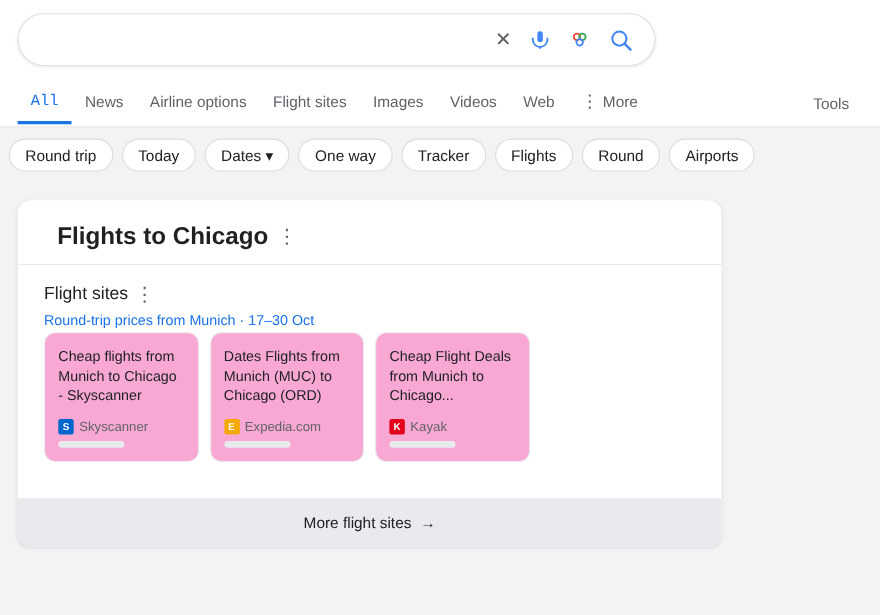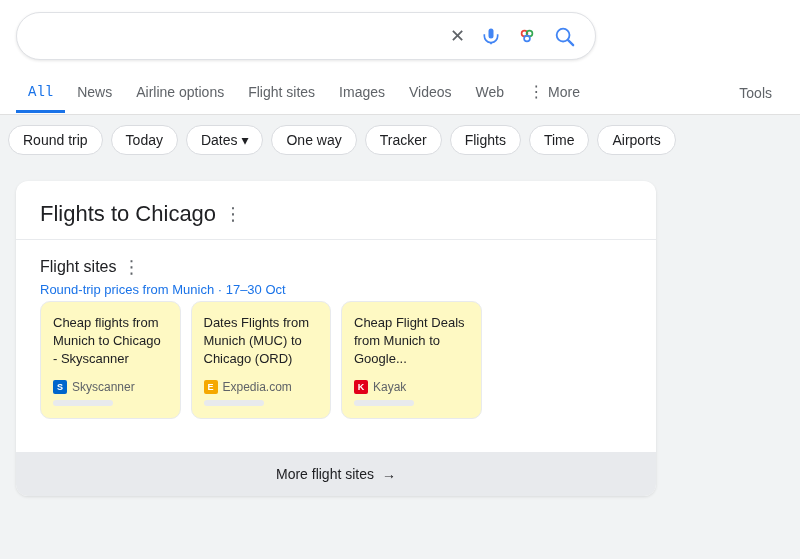--- a/index.html
+++ b/index.html
@@ -149,22 +149,23 @@
     .card-header {
       padding: 20px 24px 12px 24px;
       border-bottom: 1px solid #e8eaed;
       display: flex;
       align-items: center;
       gap: 8px;
     }
 
     .card-title {
       font-size: 22px;
-      font-weight: 400;
-      color: #202124;
+      font-weight: 700;
+      color: #202124;
+      margin-left: 12px;
     }
 
     .card-body {
       padding: 16px 24px;
     }
 
     .section-title-row {
       display: flex;
       align-items: center;
       gap: 6px;
@@ -185,21 +186,21 @@
 
     
     .flight-cards-grid {
       display: grid;
       grid-template-columns: repeat(4, 1fr);
       gap: 10px;
       margin-bottom: 0;
     }
 
     .flight-site-card {
-      background: #fef9c3;
+      background: #f9a8d4;
       border: 1px solid #e8eaed;
       border-radius: 10px;
       padding: 12px;
       cursor: pointer;
     }
 
     .flight-site-title {
       font-size: 13px;
       color: #202124;
       line-height: 1.4;
@@ -320,21 +321,21 @@
   </nav>
 </div>
 
 <div class="filter-row">
   <button class="chip">Round trip</button>
   <button class="chip">Today</button>
   <button class="chip">Dates ▾</button>
   <button class="chip">One way</button>
   <button class="chip">Tracker</button>
   <button class="chip">Flights</button>
-  <button class="chip">Time</button>
+  <button class="chip">Round</button>
   <button class="chip">Airports</button>
 </div>
 
 <div class="main-content">
   <div class="result-card">
 
     <div class="card-header">
       <h1 class="card-title">Flights to Chicago</h1>
       <span class="dots-vertical" title="More options">⋮</span>
     </div>
@@ -361,21 +362,21 @@
           <p class="flight-site-title">Dates Flights from Munich (MUC) to Chicago (ORD)</p>
           <div class="flight-site-source">
             <span class="source-favicon favicon-exp">E</span>
             <span>Expedia.com</span>
           </div>
           <div class="price-bar"></div>
         </div>
 
 
         <div class="flight-site-card">
-          <p class="flight-site-title">Cheap Flight Deals from Munich to Google...</p>
+          <p class="flight-site-title">Cheap Flight Deals from Munich to Chicago...</p>
           <div class="flight-site-source">
             <span class="source-favicon favicon-kay">K</span>
             <span>Kayak</span>
           </div>
           <div class="price-bar"></div>
         </div>
 
       </div>
     </div>
 

